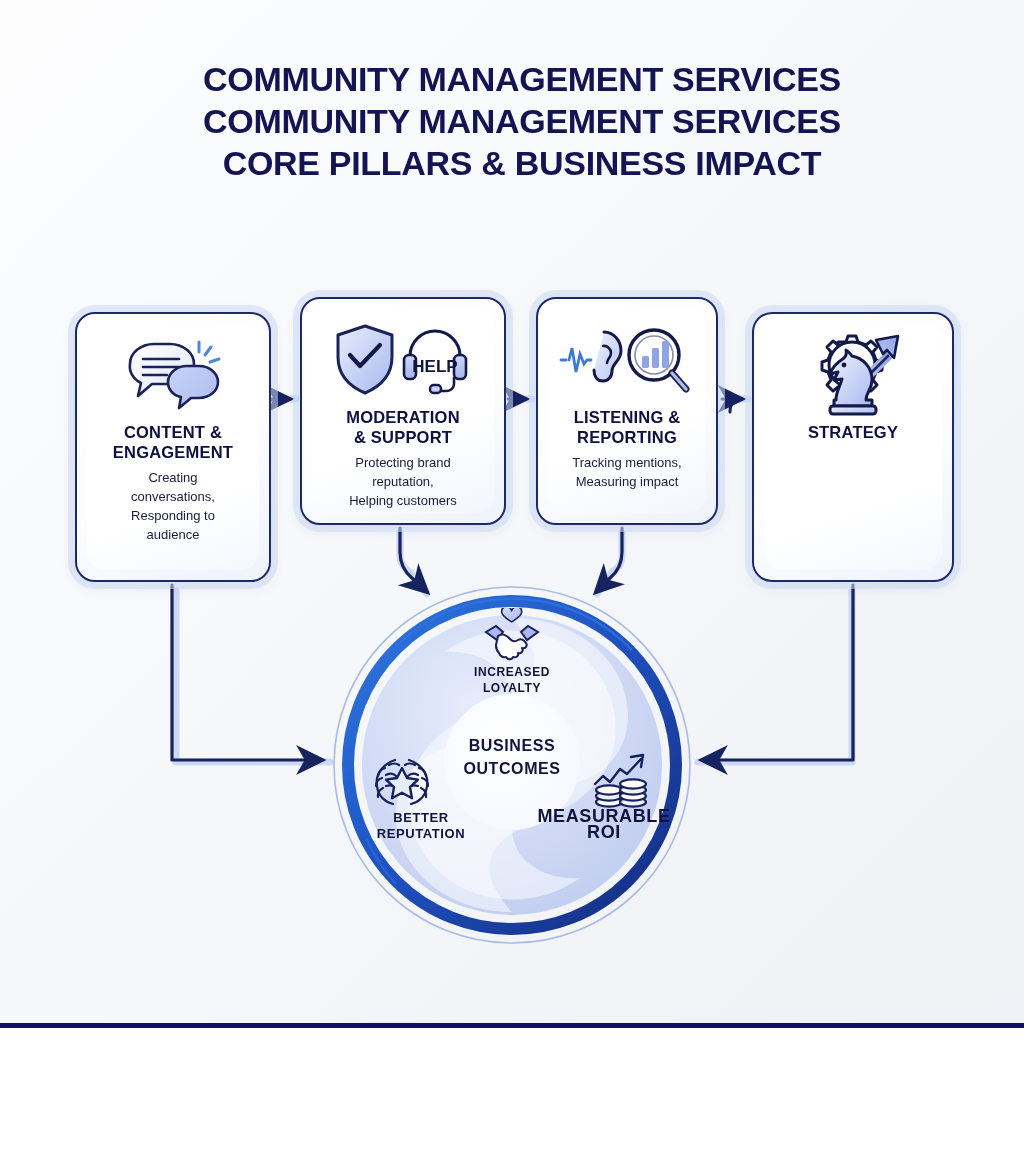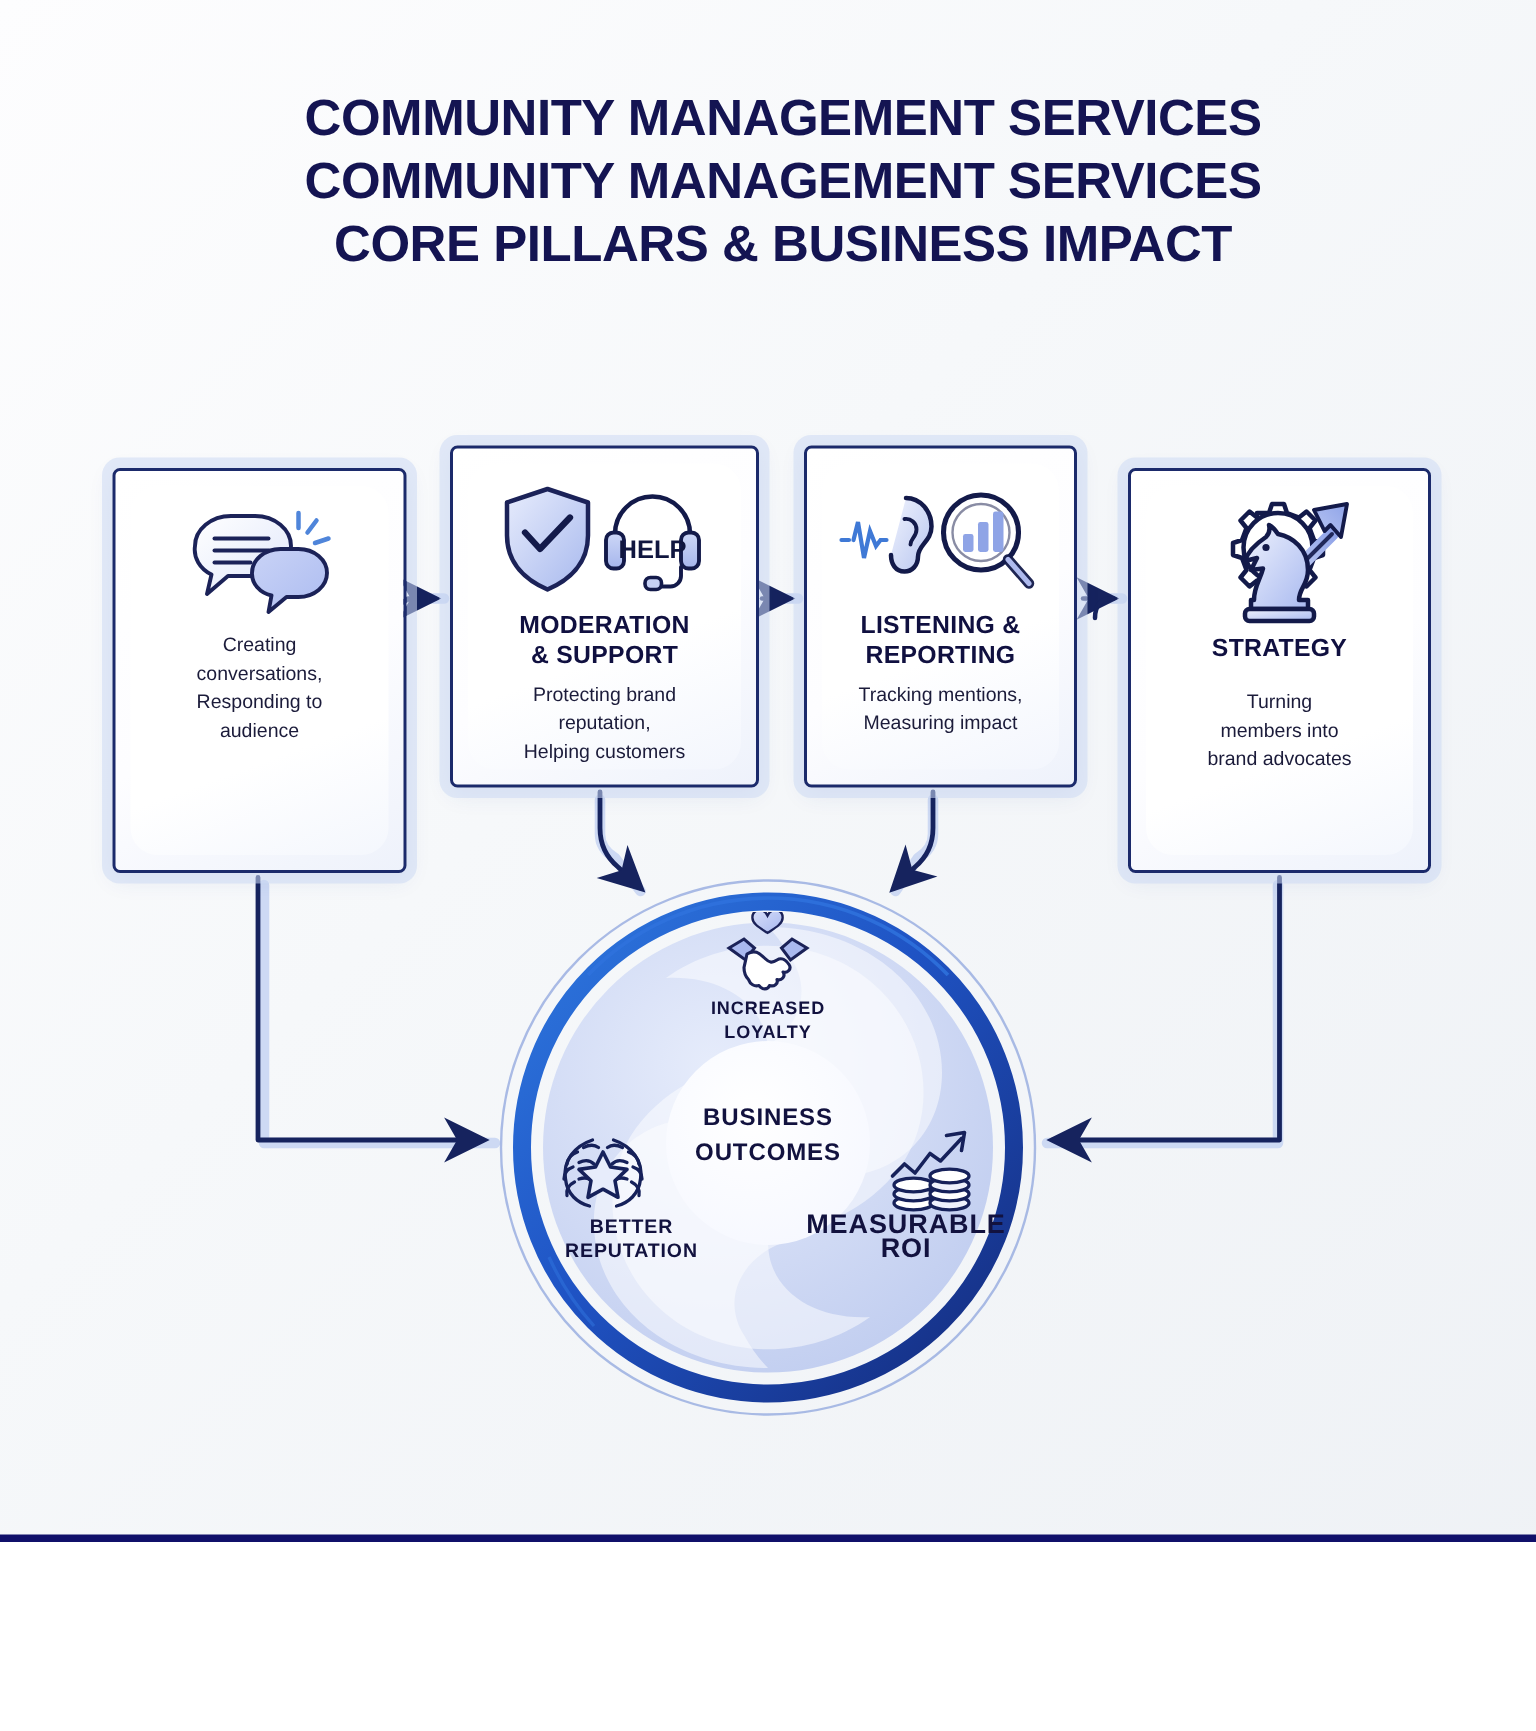--- a/index.html
+++ b/index.html
@@ -32,21 +32,21 @@
     font-size:34px;
     line-height:42px;
     letter-spacing:-0.3px;
   }
   #title .t-line{display:block;white-space:nowrap;margin-left:20px;}
 
   
   .card{
     position:absolute;
     border:2.5px solid #1b2a6b;
-    border-radius:5px;
+    border-radius:20px;
     background:linear-gradient(150deg,#ffffff 0%,#fdfdff 55%,#eef2fb 100%);
     box-shadow:0 0 0 7px rgba(206,219,244,.55), 0 4px 16px rgba(40,70,150,.10);
     box-sizing:border-box;
     overflow:hidden;
   }
   .card-inner{
     position:absolute;left:10px;right:10px;top:10px;bottom:10px;
     background:linear-gradient(160deg,#ffffff 0%,#ffffff 60%,#f3f6fd 100%);
     border-radius:18px;
     display:flex;flex-direction:column;align-items:center;
@@ -205,20 +205,24 @@
           <line x1="23" y1="29" x2="59" y2="29" stroke="#1b2258" stroke-width="2.6" stroke-linecap="round"></line>
           <line x1="23" y1="37" x2="47" y2="37" stroke="#1b2258" stroke-width="2.6" stroke-linecap="round"></line>
           <path d="M48,44 a19,16 0 0 1 19,-16 h12 a19,16 0 0 1 19,16 a19,16 0 0 1 -19,16 h-8 l-12,10 l2,-11 a17,15 0 0 1 -13,-15 z" fill="url(#bub2)" stroke="#1b2258" stroke-width="2.6" stroke-linejoin="round"></path>
           <g stroke="#4f85da" stroke-width="3" stroke-linecap="round">
             <line x1="79" y1="4" x2="79" y2="14"></line>
             <line x1="91" y1="9" x2="85" y2="17"></line>
             <line x1="99" y1="21" x2="90" y2="24"></line>
           </g>
         </svg>
       </div>
+      <div class="card-title">
+        <span>CONTENT &amp;</span><br>
+        <span>ENGAGEMENT</span>
+      </div>
       <div class="card-desc">
         <span>Creating</span><br>
         <span>conversations,</span><br>
         <span>Responding to</span><br>
         <span>audience</span>
       </div>
     </div>
   </div>
 
   <div class="card" id="card-2">
@@ -321,25 +325,20 @@
 
           <path d="M44,74 h38 v-6 h-6 c0,-8 6,-10 6,-20 c0,-14 -10,-22 -20,-24 c-2,-3 -4,-5 -6,-6
                    c1,4 0,6 -2,8 c-6,4 -12,9 -14,16 l8,-2 l-4,8 l8,-1 c-2,8 -6,12 -6,21 h-2 z" fill="url(#knightg)" stroke="#131a4a" stroke-width="3" stroke-linejoin="round"></path>
           <rect x="40" y="74" width="46" height="8" rx="3" fill="url(#knightg)" stroke="#131a4a" stroke-width="3"></rect>
           <circle cx="54" cy="33" r="2.4" fill="#131a4a"></circle>
         </svg>
       </div>
       <div class="card-title">
         <span>STRATEGY</span>
       </div>
-      <div class="card-desc" style="margin-top:16px;">
-        <span>Turning</span><br>
-        <span>members into</span><br>
-        <span>brand advocates</span>
-      </div>
     </div>
   </div>
 
   <div id="outcome-circle">
     <div id="circle-labels">
 
       <div class="oc-icon" id="ic-top">
         <svg width="64" height="54" viewBox="0 0 64 54">
           <defs>
             <linearGradient id="hgrad" x1="0" y1="0" x2="1" y2="1">

